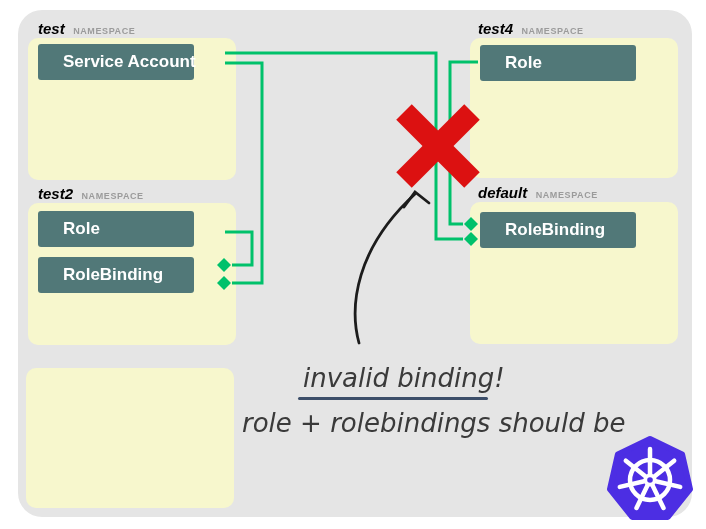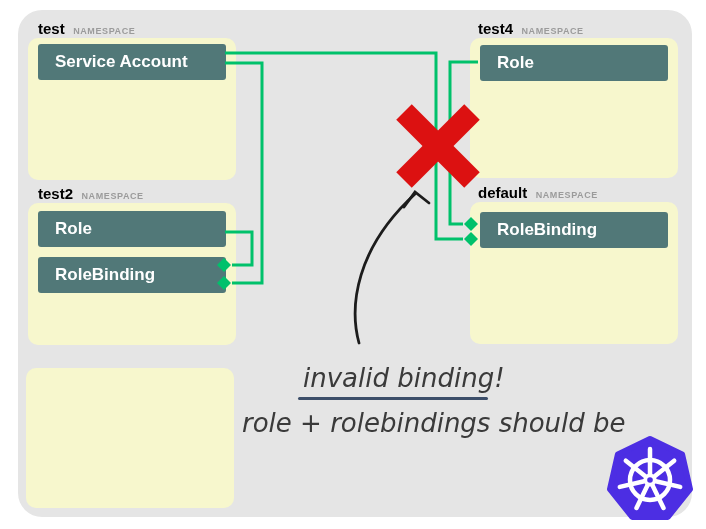--- a/index.html
+++ b/index.html
@@ -1,26 +1,26 @@
 <!DOCTYPE html>
 <html><head>
 <meta charset="utf-8">
 <style>
   html,body{margin:0;padding:0;background:#ffffff;}
   .screen{position:relative;width:706px;height:529px;background:#ffffff;
           font-family:"Liberation Sans",sans-serif;overflow:hidden;}
   .cluster-bg{position:absolute;left:18px;top:10px;width:674px;height:507px;
               background:#e5e5e5;border-radius:24px;}
   .ns-label{position:absolute;z-index:2;white-space:nowrap;}
-  .ns-name{font-size:15px;font-weight:bold;color:#000;}
+  .ns-name{font-size:15px;font-weight:bold;color:#000;font-style:italic;}
   .ns-tag{font-size:9px;font-weight:700;color:#9b9b9b;letter-spacing:.6px;margin-left:4px;}
   .ns-box{position:absolute;z-index:1;width:208px;background:#f7f7cd;border-radius:10px;}
-  .res-bar{position:absolute;left:10px;width:188px;height:36px;background:#517878;
+  .res-bar{position:absolute;left:10px;width:156px;height:36px;background:#517878;
            border-radius:3px;color:#ffffff;font-size:17px;font-weight:bold;
-           line-height:36px;padding-left:17px;box-sizing:border-box;white-space:nowrap;}
+           line-height:36px;padding-left:25px;box-sizing:border-box;white-space:nowrap;}
   
   .lbl-test   {left:38px; top:20px;}
   .lbl-test2  {left:38px; top:185px;}
   .lbl-test3  {left:38px; top:353px;}
   .lbl-test4  {left:478px;top:20px;}
   .lbl-default{left:478px;top:184px;}
   .box-test   {left:28px; top:38px; height:142px;}
   .box-test2  {left:28px; top:203px;height:142px;}
   .box-test3  {left:26px; top:368px;height:140px;}
   .box-test4  {left:470px;top:38px; height:140px;}

